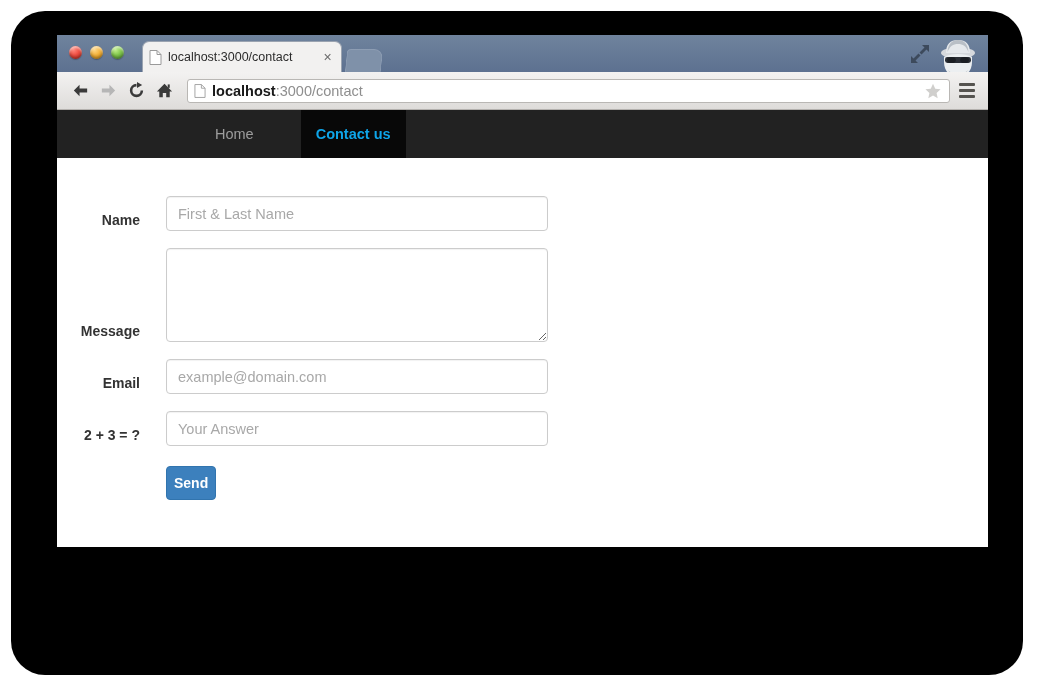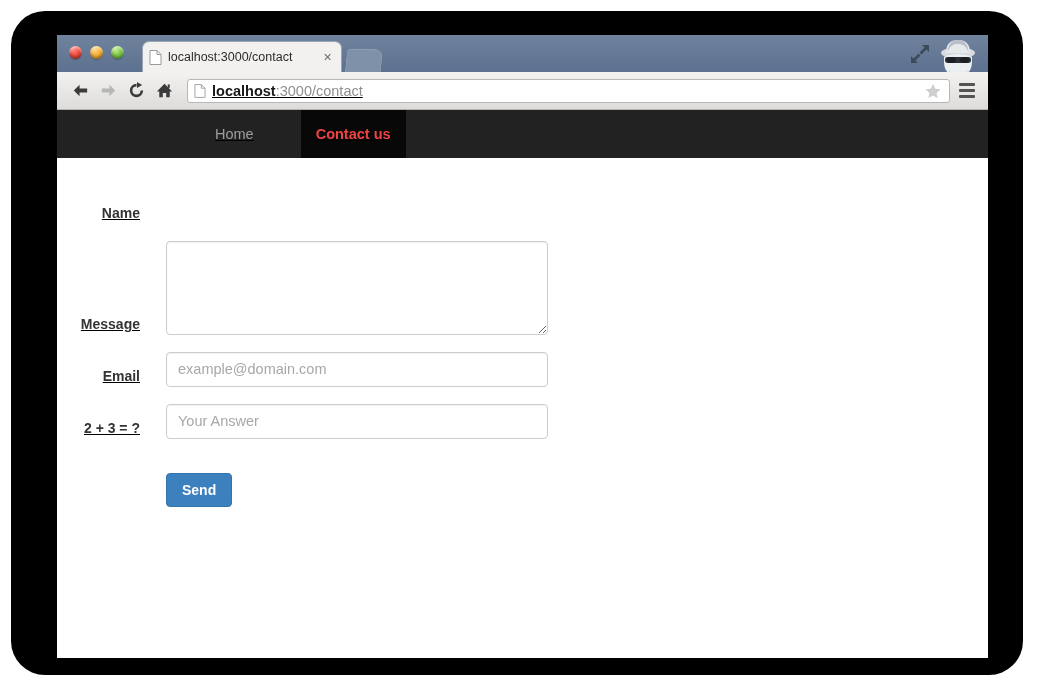--- a/index.html
+++ b/index.html
@@ -25,24 +25,23 @@
     background: #000000;
     border-radius: 34px;
   }
 
   
   .browser {
     position: absolute;
     left: 57px;
     top: 35px;
     width: 931px;
-    height: 623px;
+    height: 512px;
     background: #ffffff;
     overflow: hidden;
-    text-decoration: underline;
   }
 
   
   .titlebar {
     position: relative;
     height: 37px;
     background: linear-gradient(to bottom, #6a7f9b 0%, #5d7characters 100%);
     background: linear-gradient(to bottom, #70849e 0%, #5e7governs 100%);
     background: linear-gradient(to bottom, #6f839d 0%, #5d7190 100%);
   }
@@ -192,21 +191,21 @@
     gap: 32px;
   }
   .nav-link {
     display: flex;
     align-items: center;
     padding: 0 15px;
     font-size: 14.5px;
     color: #9d9d9d;
     white-space: nowrap;
   }
-  .nav-link.active { background: #080808; color: #ef4444; font-weight: 700; }
+  .nav-link.active { background: #080808; color: #0ea5e9; font-weight: 700; }
 
   .form {
     padding-top: 38px;
     font-size: 14px;
   }
   .form-row {
     display: flex;
     align-items: flex-end;
     margin-bottom: 17px;
   }
@@ -237,29 +236,29 @@
   input.form-control { height: 35px; }
   textarea.form-control {
     height: 94px;
     resize: vertical;
     display: block;
   }
   .form-control::placeholder { color: #a8a8a8; opacity: 1; }
 
   .btn-send {
     margin-left: 109px;
-    margin-top: 17px;
+    margin-top: 3px;
     background: #3c80bd;
     border: 1px solid #3174ae;
     border-radius: 4px;
     color: #ffffff;
     font-size: 14px;
     font-weight: 700;
     font-family: "Liberation Sans", sans-serif;
-    padding: 8px 15px;
+    padding: 8px 7px;
     cursor: pointer;
   }
 </style>
 </head>
 <body>
 
 <div class="bezel"></div>
 
 <div class="browser">
 
@@ -346,20 +345,23 @@
 
     <div class="navbar">
       <a class="nav-link">Home</a>
       <a class="nav-link active">Contact us</a>
     </div>
 
     <form class="form">
 
       <div class="form-row">
         <div class="form-label">Name</div>
+        <div class="form-control-wrap">
+          <input class="form-control" type="text" placeholder="First &amp; Last Name" style="">
+        </div>
       </div>
 
       <div class="form-row">
         <div class="form-label">Message</div>
         <div class="form-control-wrap">
           <textarea class="form-control" placeholder="" style=""></textarea>
         </div>
       </div>
 
       <div class="form-row">

